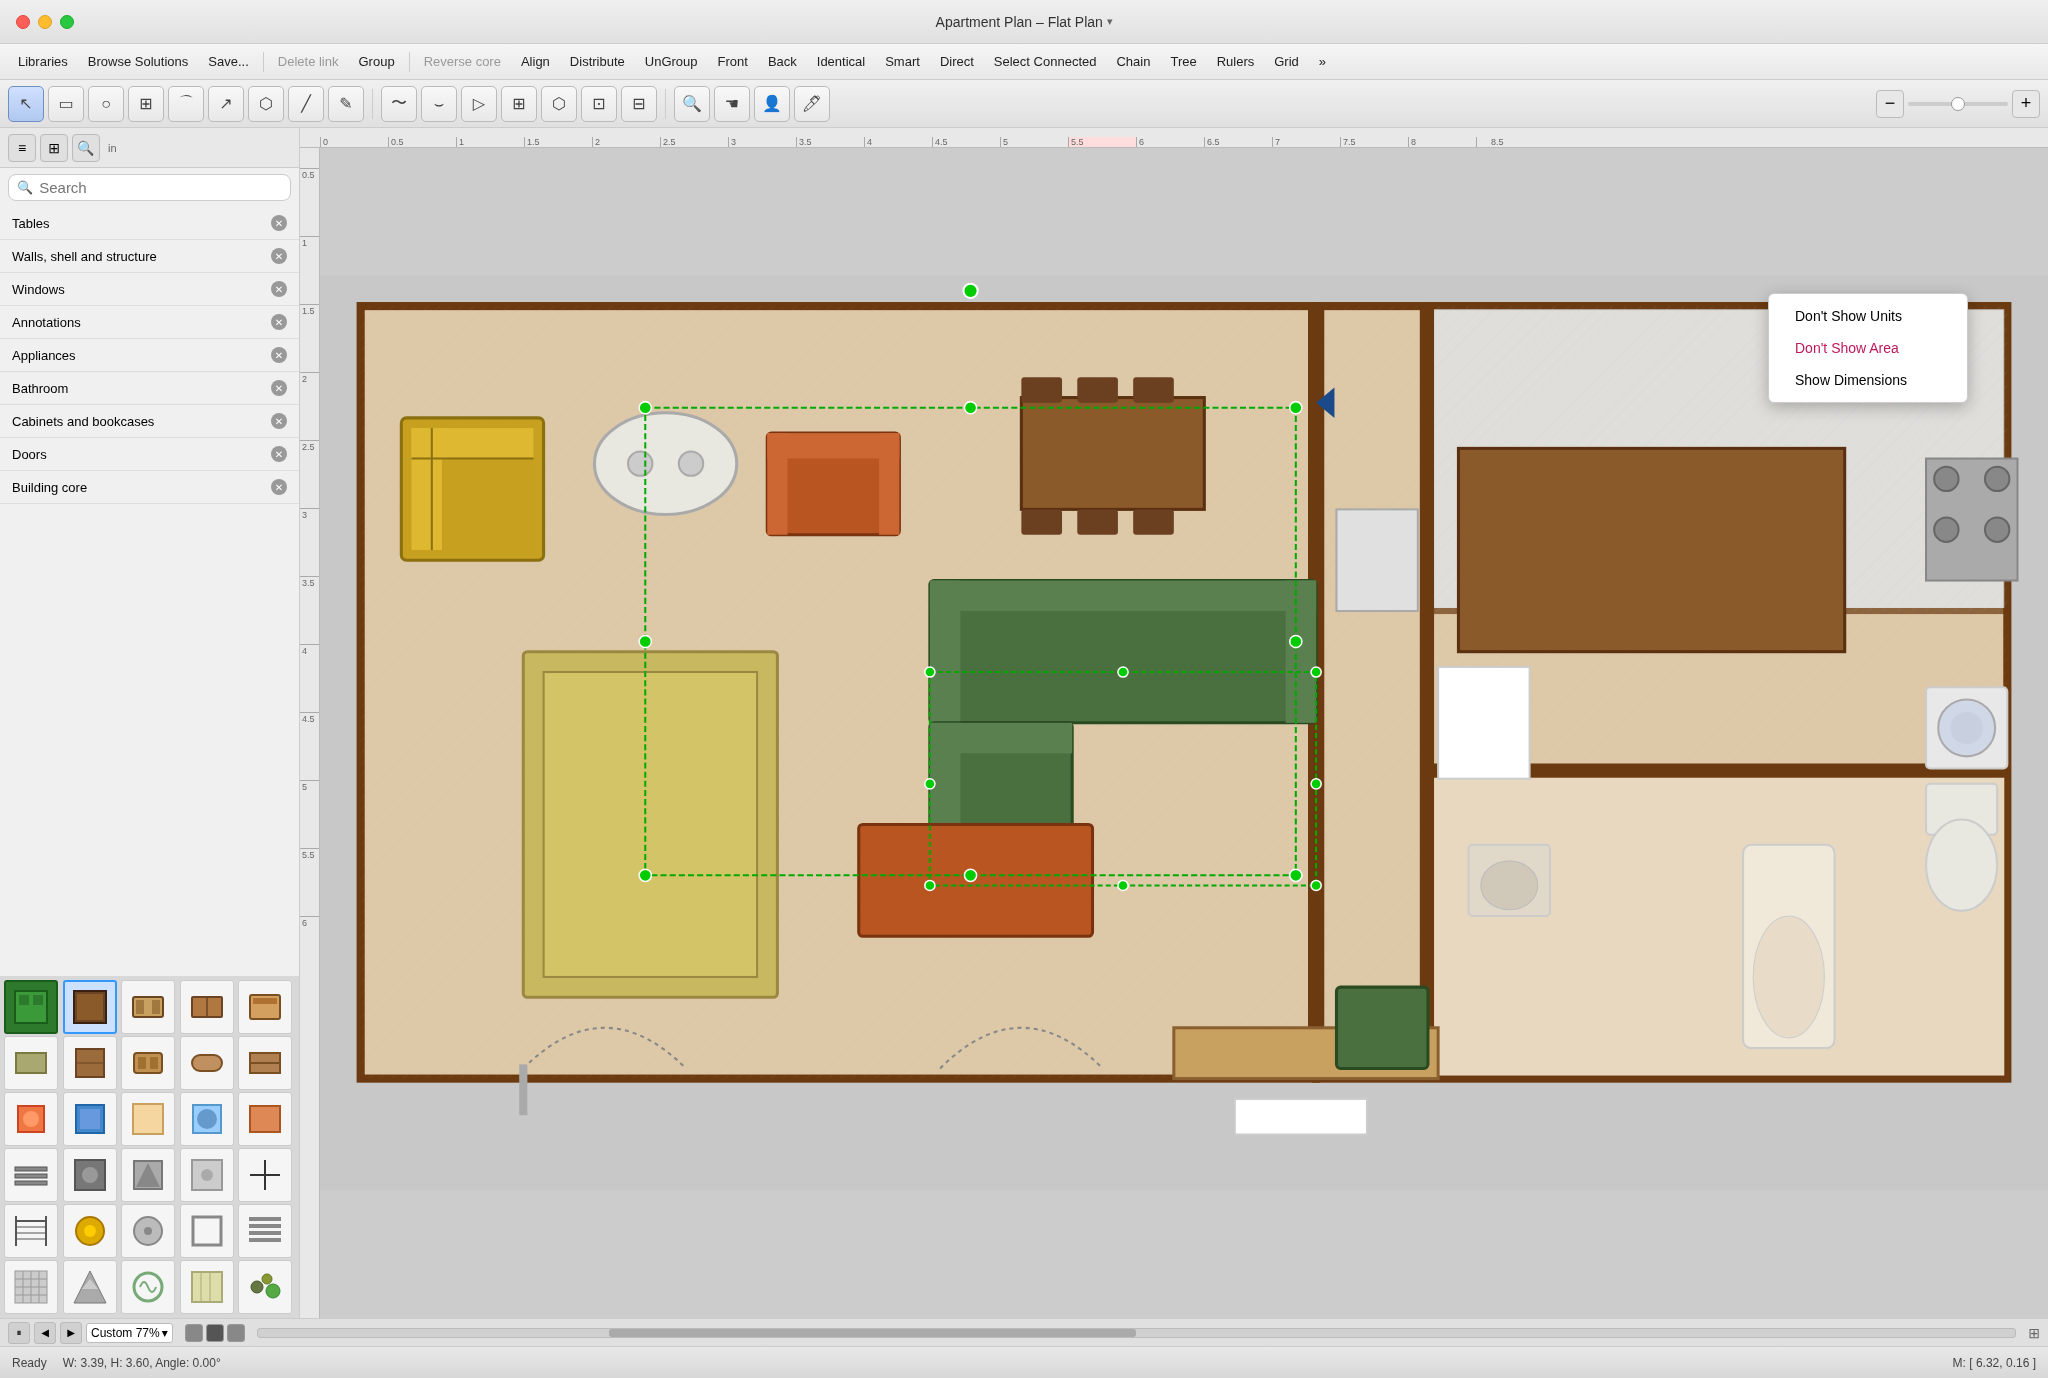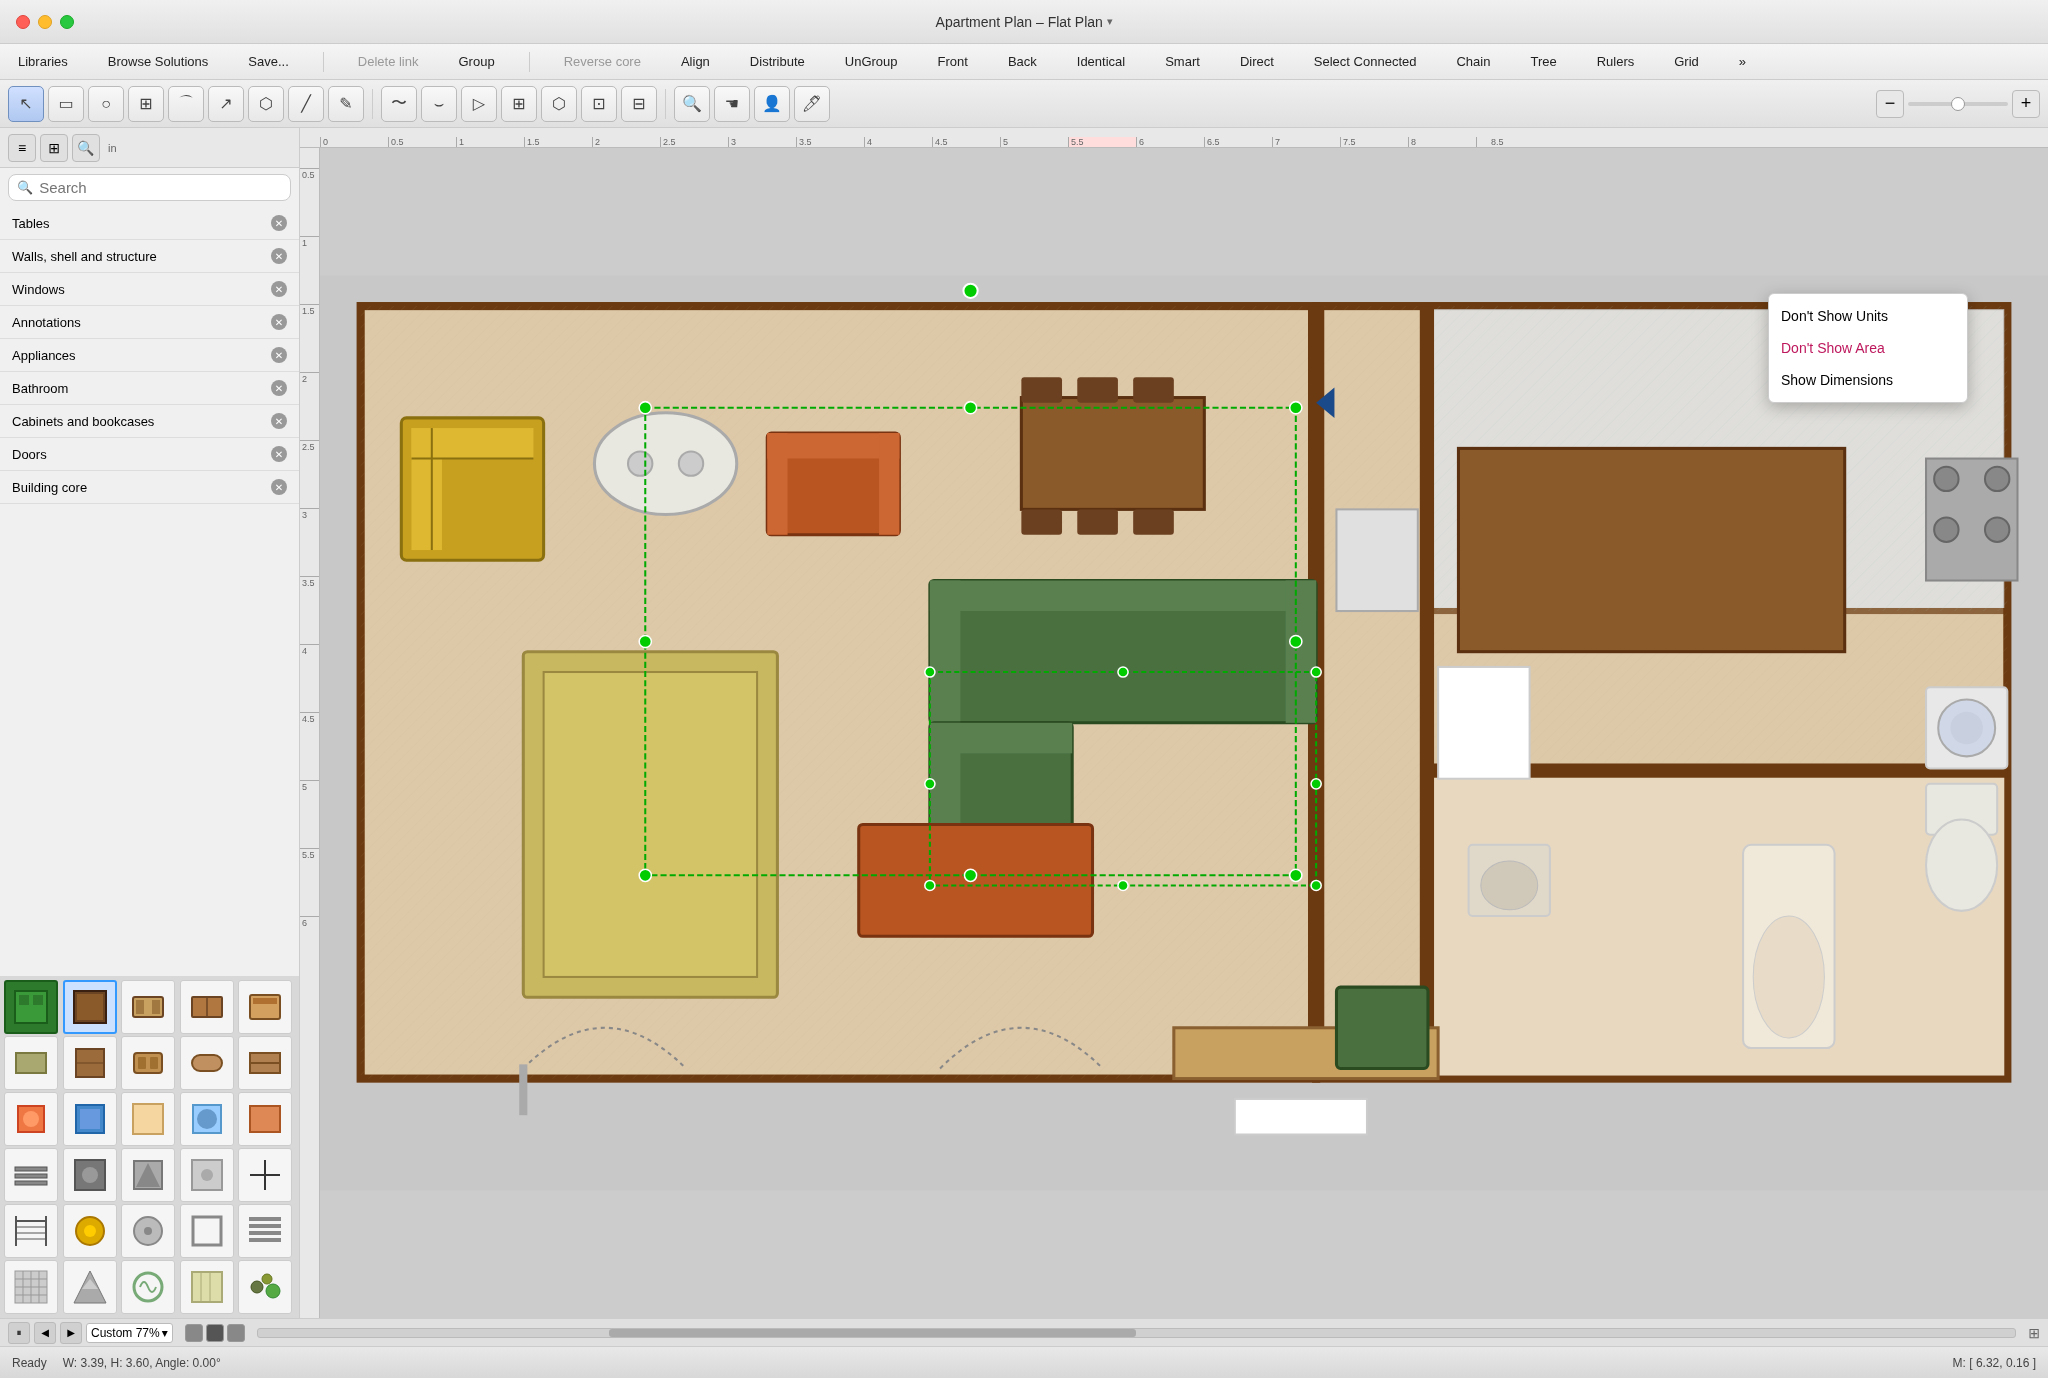--- a/index.html
+++ b/index.html
@@ -32,21 +32,21 @@
     .dropdown-arrow { color: #666; margin-left: 4px; font-size: 11px; }
 
     
     #menubar {
       height: 36px;
       background: linear-gradient(to bottom, #f5f5f5, #e8e8e8);
       border-bottom: 1px solid #ccc;
       display: flex;
       align-items: center;
       padding: 0 8px;
-      gap: 20px;
+      gap: 0;
     }
     .menu-item {
       padding: 4px 10px;
       border-radius: 4px;
       cursor: pointer;
       color: #222;
       font-size: 13px;
       white-space: nowrap;
     }
     .menu-item.disabled { color: #999; cursor: default; }
@@ -234,21 +234,21 @@
       right: 80px;
       background: white;
       border: 1px solid #ccc;
       border-radius: 6px;
       box-shadow: 0 4px 16px rgba(0,0,0,0.25);
       padding: 6px 0;
       z-index: 100;
       min-width: 200px;
     }
     .ctx-menu-item {
-      padding: 8px 12px;
+      padding: 8px 26px;
       font-size: 14px;
       cursor: pointer;
     }
     .ctx-menu-item.disabled { color: #be185d; cursor: default; }
 
     
     #statusbar {
       height: 32px;
       background: linear-gradient(to bottom, #e8e8e8, #d8d8d8);
       border-top: 1px solid #ccc;

